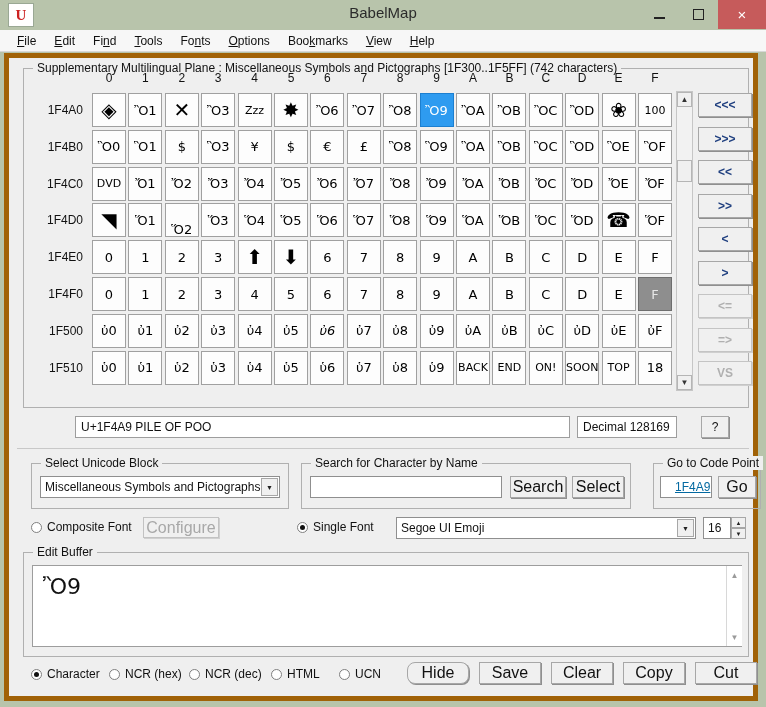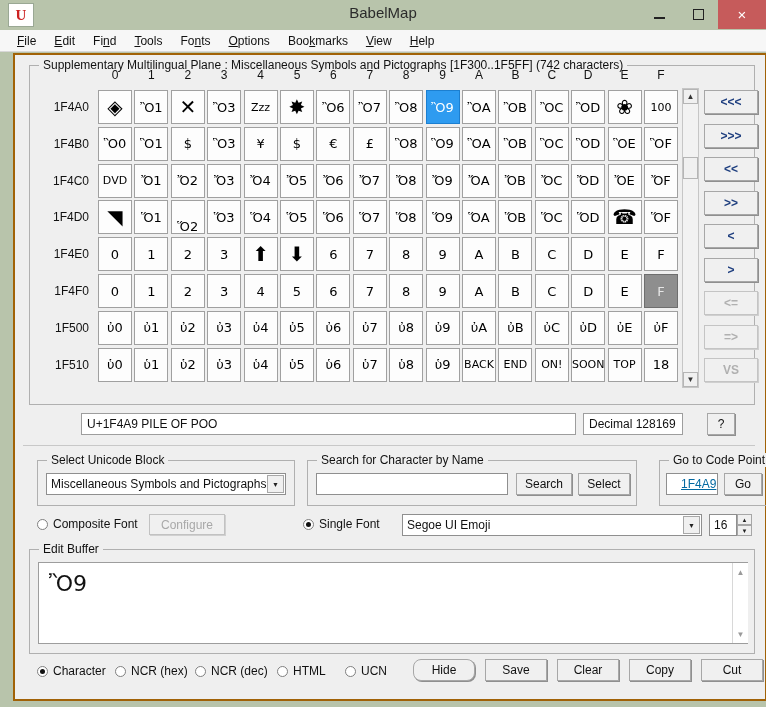--- a/index.html
+++ b/index.html
@@ -49,22 +49,22 @@
     position:absolute;left:0;top:30px;width:766px;height:22px;
     background:#f7f7f7;border-bottom:1px solid #d8d8d8;
     display:flex;align-items:center;padding-left:8px;box-sizing:border-box;
   }
   .menu-item{
     padding:2px 9px;font-size:12px;color:#111;cursor:default;
   }
   .menu-item u{text-decoration:underline;}
   
   .client{
-    position:absolute;left:13px;top:53px;width:754px;height:648px;
-    background:#efefef;border:2px solid #a16207;box-sizing:border-box;
+    position:absolute;left:4px;top:53px;width:754px;height:648px;
+    background:#efefef;border:5px solid #a16207;box-sizing:border-box;
   }
   
   .gbox{position:absolute;border:1px solid #b0b0b0;box-sizing:border-box;}
   .gbox > .glabel{
     position:absolute;top:-8px;left:9px;background:#efefef;
     padding:0 4px;font-size:12px;color:#111;white-space:nowrap;
   }
   
   #plane-box{left:14px;top:10px;width:726px;height:340px;}
   .colhdr{position:absolute;font-size:12px;color:#111;text-align:center;width:36px;}
@@ -133,21 +133,21 @@
     display:flex;align-items:center;justify-content:center;font-size:7px;color:#222;
   }
   .txtinput{
     position:absolute;background:#fff;border:1px solid #8f8f8f;box-sizing:border-box;
     height:22px;font-size:12px;color:#0369a1;padding:3px 14px;line-height:15px;text-decoration:underline;
   }
   .btn{
     position:absolute;background:#f0f0f0;border:1px solid #a7a7a7;
     box-shadow:1px 1px 0 #8f8f8f;box-sizing:border-box;
     display:flex;align-items:center;justify-content:center;
-    font-size:12px;color:#111;cursor:default;
+    font-size:16px;color:#111;cursor:default;
   }
   .btn.dis{color:#a8a8a8;border-color:#c2c2c2;box-shadow:1px 1px 0 #d0d0d0;}
   
   .radio{position:absolute;display:flex;align-items:center;font-size:12px;color:#111;cursor:default;}
   .radio .dot{
     width:11px;height:11px;border:1px solid #808080;border-radius:50%;
     background:#fff;margin-right:5px;box-sizing:border-box;position:relative;flex:none;
   }
   .radio.on .dot:after{
     content:"";position:absolute;left:2px;top:2px;width:5px;height:5px;
@@ -536,21 +536,21 @@
           </div>
           <div class="cell" style="left: 177.2px; top: 244.8px;">
             <span class="tiny">ὐ3</span>
           </div>
           <div class="cell" style="left: 213.6px; top: 244.8px;">
             <span class="tiny">ὐ4</span>
           </div>
           <div class="cell" style="left: 250px; top: 244.8px;">
             <span class="tiny">ὐ5</span>
           </div>
-          <div class="cell" style="left: 286.4px; top: 244.8px;">
+          <div class="cell" style="left: 286.4px; top: 244.8px; font-style: italic;">
             <span class="tiny">ὐ6</span>
           </div>
           <div class="cell" style="left: 322.8px; top: 244.8px;">
             <span class="tiny">ὐ7</span>
           </div>
           <div class="cell" style="left: 359.2px; top: 244.8px;">
             <span class="tiny">ὐ8</span>
           </div>
           <div class="cell" style="left: 395.6px; top: 244.8px;">
             <span class="tiny">ὐ9</span>

